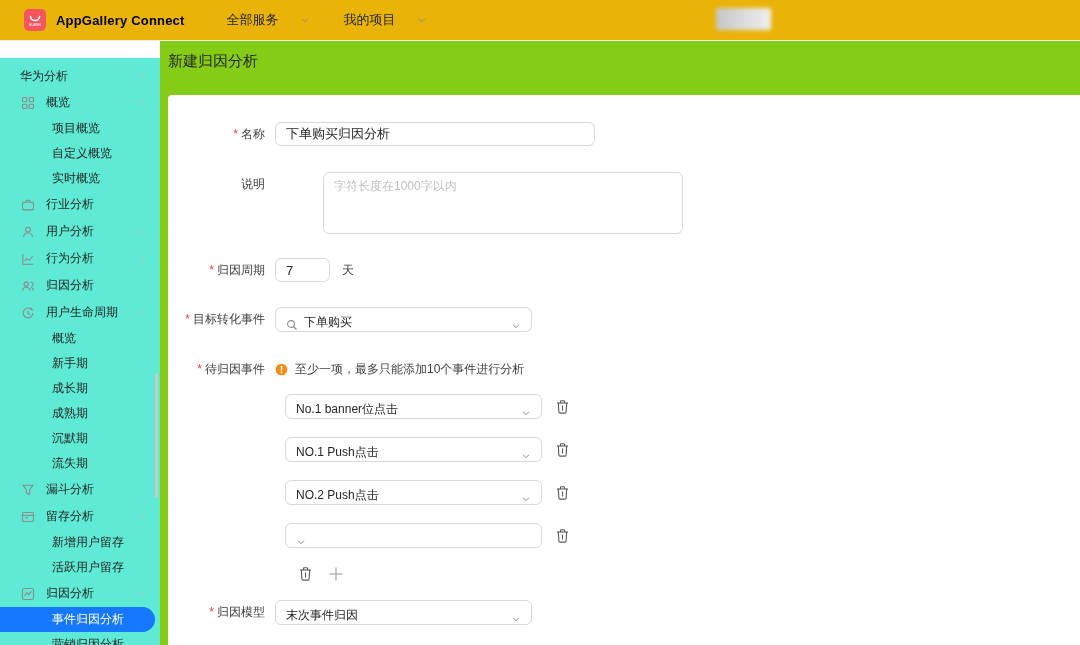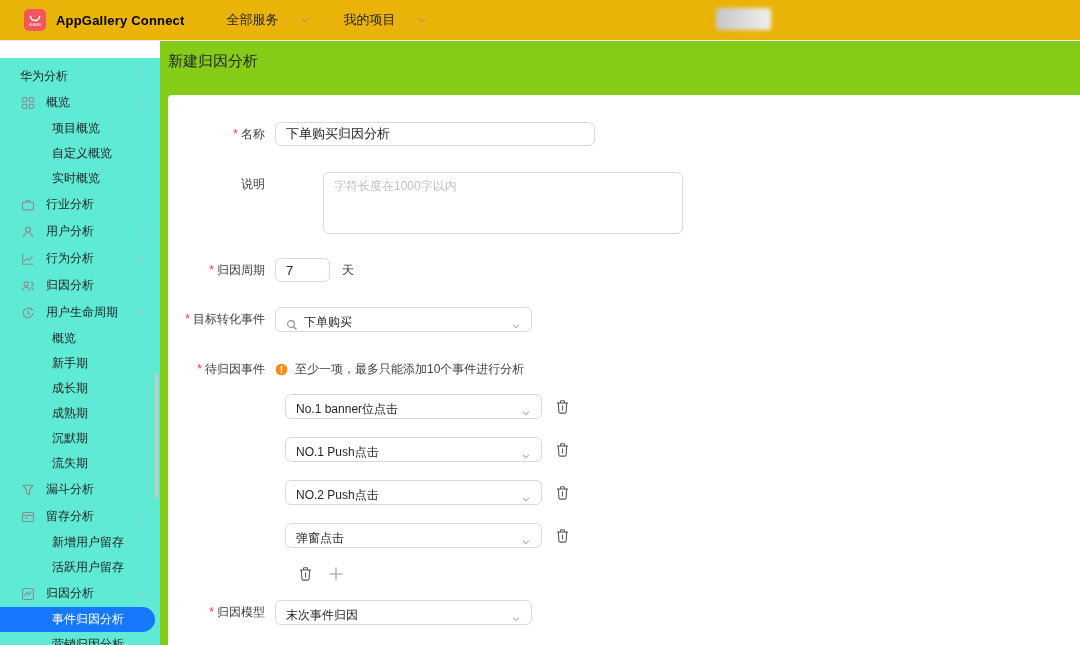--- a/index.html
+++ b/index.html
@@ -390,21 +390,20 @@
               <path d="M2 4 H13"></path>
                 <path d="M5.5 4 V2.6 a0.8 0.8 0 0 1 0.8-0.8 h2.4 a0.8 0.8 0 0 1 0.8 0.8 V4"></path>
               <path d="M3.3 4 L3.9 13 a1.2 1.2 0 0 0 1.2 1.1 h4.8 a1.2 1.2 0 0 0 1.2-1.1 L11.7 4"></path>
               <line x1="7.5" y1="6.5" x2="7.5" y2="11.5"></line>
               </svg>
           </button>
         </div>
 
         <div class="event-row">
           <div class="select">
-            <span class="val">弹窗点击</span>
             <svg width="10" height="10" viewBox="0 0 12 12">
                 <polyline points="2.5,4.5 6,8 9.5,4.5" fill="none" stroke="#8c8c8c" stroke-width="1.2"></polyline>
               </svg>
           </div>
           <button class="icon-btn trash">
             <svg width="15" height="16" viewBox="0 0 15 16" fill="none" stroke="#595959" stroke-width="1.1">
               <path d="M2 4 H13"></path>
                 <path d="M5.5 4 V2.6 a0.8 0.8 0 0 1 0.8-0.8 h2.4 a0.8 0.8 0 0 1 0.8 0.8 V4"></path>
               <path d="M3.3 4 L3.9 13 a1.2 1.2 0 0 0 1.2 1.1 h4.8 a1.2 1.2 0 0 0 1.2-1.1 L11.7 4"></path>
               <line x1="7.5" y1="6.5" x2="7.5" y2="11.5"></line>

